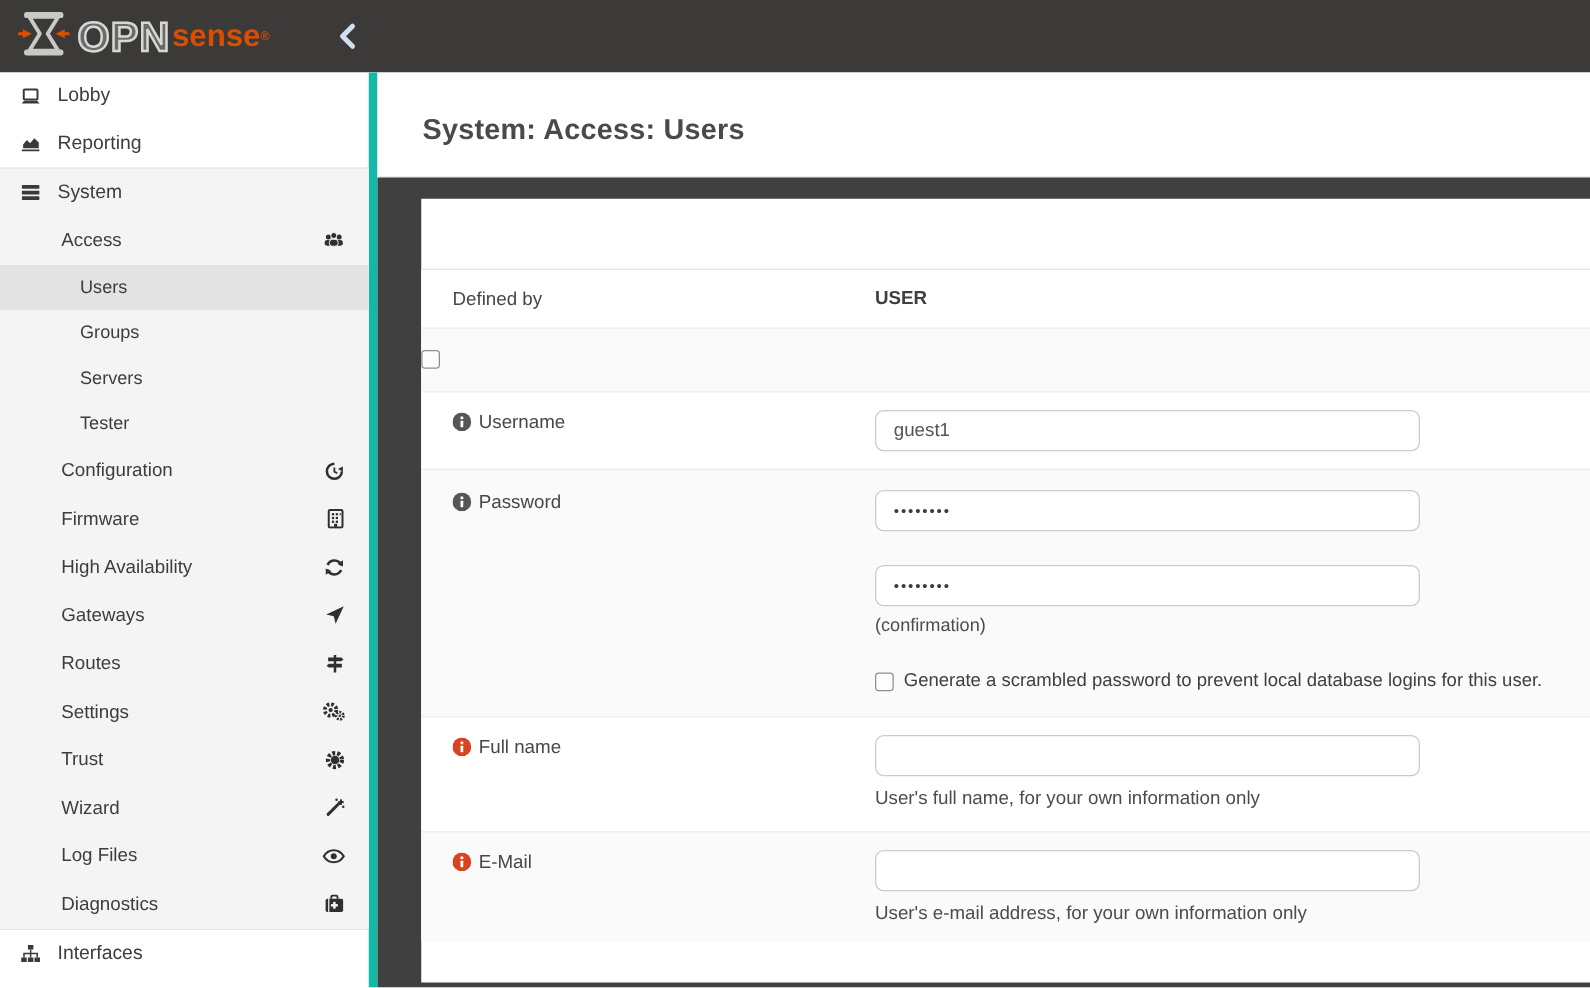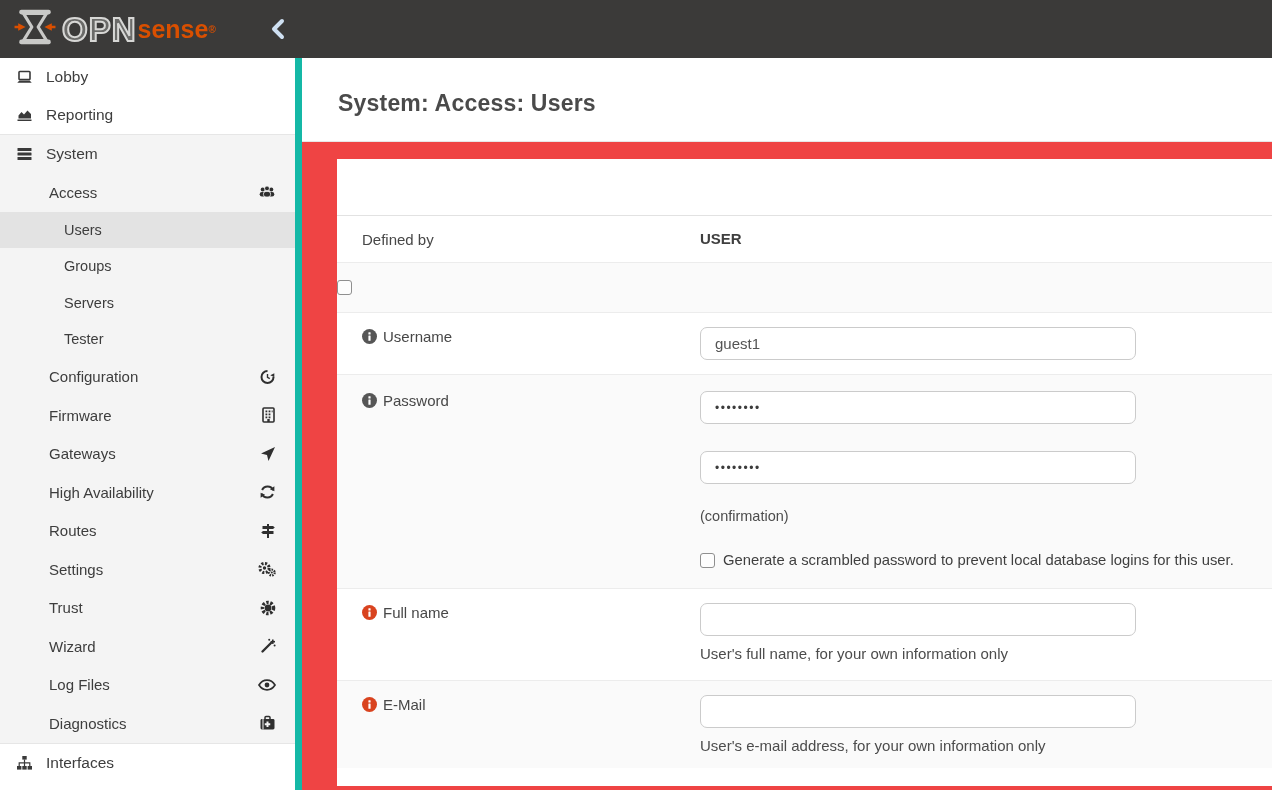--- a/index.html
+++ b/index.html
@@ -37,41 +37,41 @@
     border-bottom:1px solid #e6e6e6; }
   .sb-selected { background:#e3e3e3; }
 
   
   .page-header { height:84px; background:#fff; border-bottom:1px solid #e7e7e7;
     display:flex; align-items:center; padding-left:36px; }
   .page-header h1 { font-size:23px; font-weight:700; color:#4a4a4a;
     letter-spacing:.2px; margin-top:8px; }
 
   
-  .content { flex:1; background:#ef4444; padding:17px 0 4px 35px; overflow:hidden; }
+  .content { flex:1; background:#404040; padding:17px 0 4px 35px; overflow:hidden; }
   .panel { background:#fff; height:100%; padding-top:56px; }
   .form-row { display:grid; grid-template-columns:363px 1fr;
     border-top:1px solid #ececec; background:#fff; }
   .form-row.stripe { background:#fafafa; }
   .form-row:first-child { border-top-color:#e2e2e2; }
   .cell-label { padding:15px 10px 14px 25px; font-size:15px; color:#474747;
     display:flex; align-items:flex-start; gap:6px; line-height:17px; }
   .cell-label .ico { flex-shrink:0; margin-top:1px; }
   .cell-ctrl { padding:14px 10px 14px 0; font-size:15px; color:#3f3f3f; }
   .val-strong { font-weight:700; font-size:15px; color:#3f3f3f; padding-top:1px; }
 
   .txt-input { display:block; width:436px; height:33px; border:1px solid #cbcbcb;
     border-radius:7px; padding:0 14px; font-size:15px; color:#545454;
     background:#fff; font-family:"Liberation Sans", sans-serif; outline:none; }
   .pw-input { font-size:12px; letter-spacing:1.5px; color:#3c3c3c; }
   .checkbox { display:inline-block; width:15px; height:15px; background:#fdfdfd;
     border:1px solid #8f8f8f; border-radius:3px; cursor:pointer; }
   .chk-row { display:flex; align-items:center; gap:8px; }
   .help-text { font-size:15px; color:#4c4c4c; }
-  .note { font-size:14.5px; color:#4c4c4c; margin-top:24px; }
+  .note { font-size:14.5px; color:#4c4c4c; margin-top:8px; }
   .gap-24 { height:27px; } .gap-28 { height:28px; }
   .helper-under { margin-top:9px; }
   .scramble-label { font-size:14.8px; color:#3f3f3f; }
 </style>
 </head>
 <body>
 
 <div class="topbar">
   <div class="logo">
     <span class="logo-glyph">
@@ -181,36 +181,36 @@
               <rect x="4" y="6.5" width="1.8" height="1.8" fill="currentColor"></rect>
               <rect x="7.1" y="6.5" width="1.8" height="1.8" fill="currentColor"></rect>
               <rect x="4" y="9.5" width="1.8" height="1.8" fill="currentColor"></rect>
               <rect x="7.1" y="9.5" width="1.8" height="1.8" fill="currentColor"></rect>
               <rect x="5.8" y="12" width="2.4" height="3" fill="currentColor"></rect>
             </svg>
         </span>
       </div>
 
       <div class="sb-item lvl-sub">
-        <span>Gateways</span>
-        <span class="sb-icon">
-          <svg width="16" height="16" viewBox="0 0 16 16">
-              <polygon points="15,1 1,7.5 7,9 8.5,15" fill="currentColor"></polygon>
-            </svg>
-        </span>
-      </div>
-
-      <div class="sb-item lvl-sub">
         <span>High Availability</span>
         <span class="sb-icon">
           <svg width="17" height="16" viewBox="0 0 16 16">
               <path d="M13.6 6.2 A6 6 0 0 0 2.6 6" fill="none" stroke="currentColor" stroke-width="2"></path>
               <polygon points="14.9,2.2 14.9,7.2 10.4,5.2" fill="currentColor"></polygon>
               <path d="M2.4 9.8 A6 6 0 0 0 13.4 10" fill="none" stroke="currentColor" stroke-width="2"></path>
               <polygon points="1.1,13.8 1.1,8.8 5.6,10.8" fill="currentColor"></polygon>
+            </svg>
+        </span>
+      </div>
+
+      <div class="sb-item lvl-sub">
+        <span>Gateways</span>
+        <span class="sb-icon">
+          <svg width="16" height="16" viewBox="0 0 16 16">
+              <polygon points="15,1 1,7.5 7,9 8.5,15" fill="currentColor"></polygon>
             </svg>
         </span>
       </div>
 
       <div class="sb-item lvl-sub">
         <span>Routes</span>
         <span class="sb-icon">
           <svg width="16" height="16" viewBox="0 0 16 16">
               <rect x="7" y="1" width="2" height="14" fill="currentColor"></rect>
               <path d="M2.5 3 H13 L14.8 4.5 L13 6 H2.5 Z" fill="currentColor"></path>

